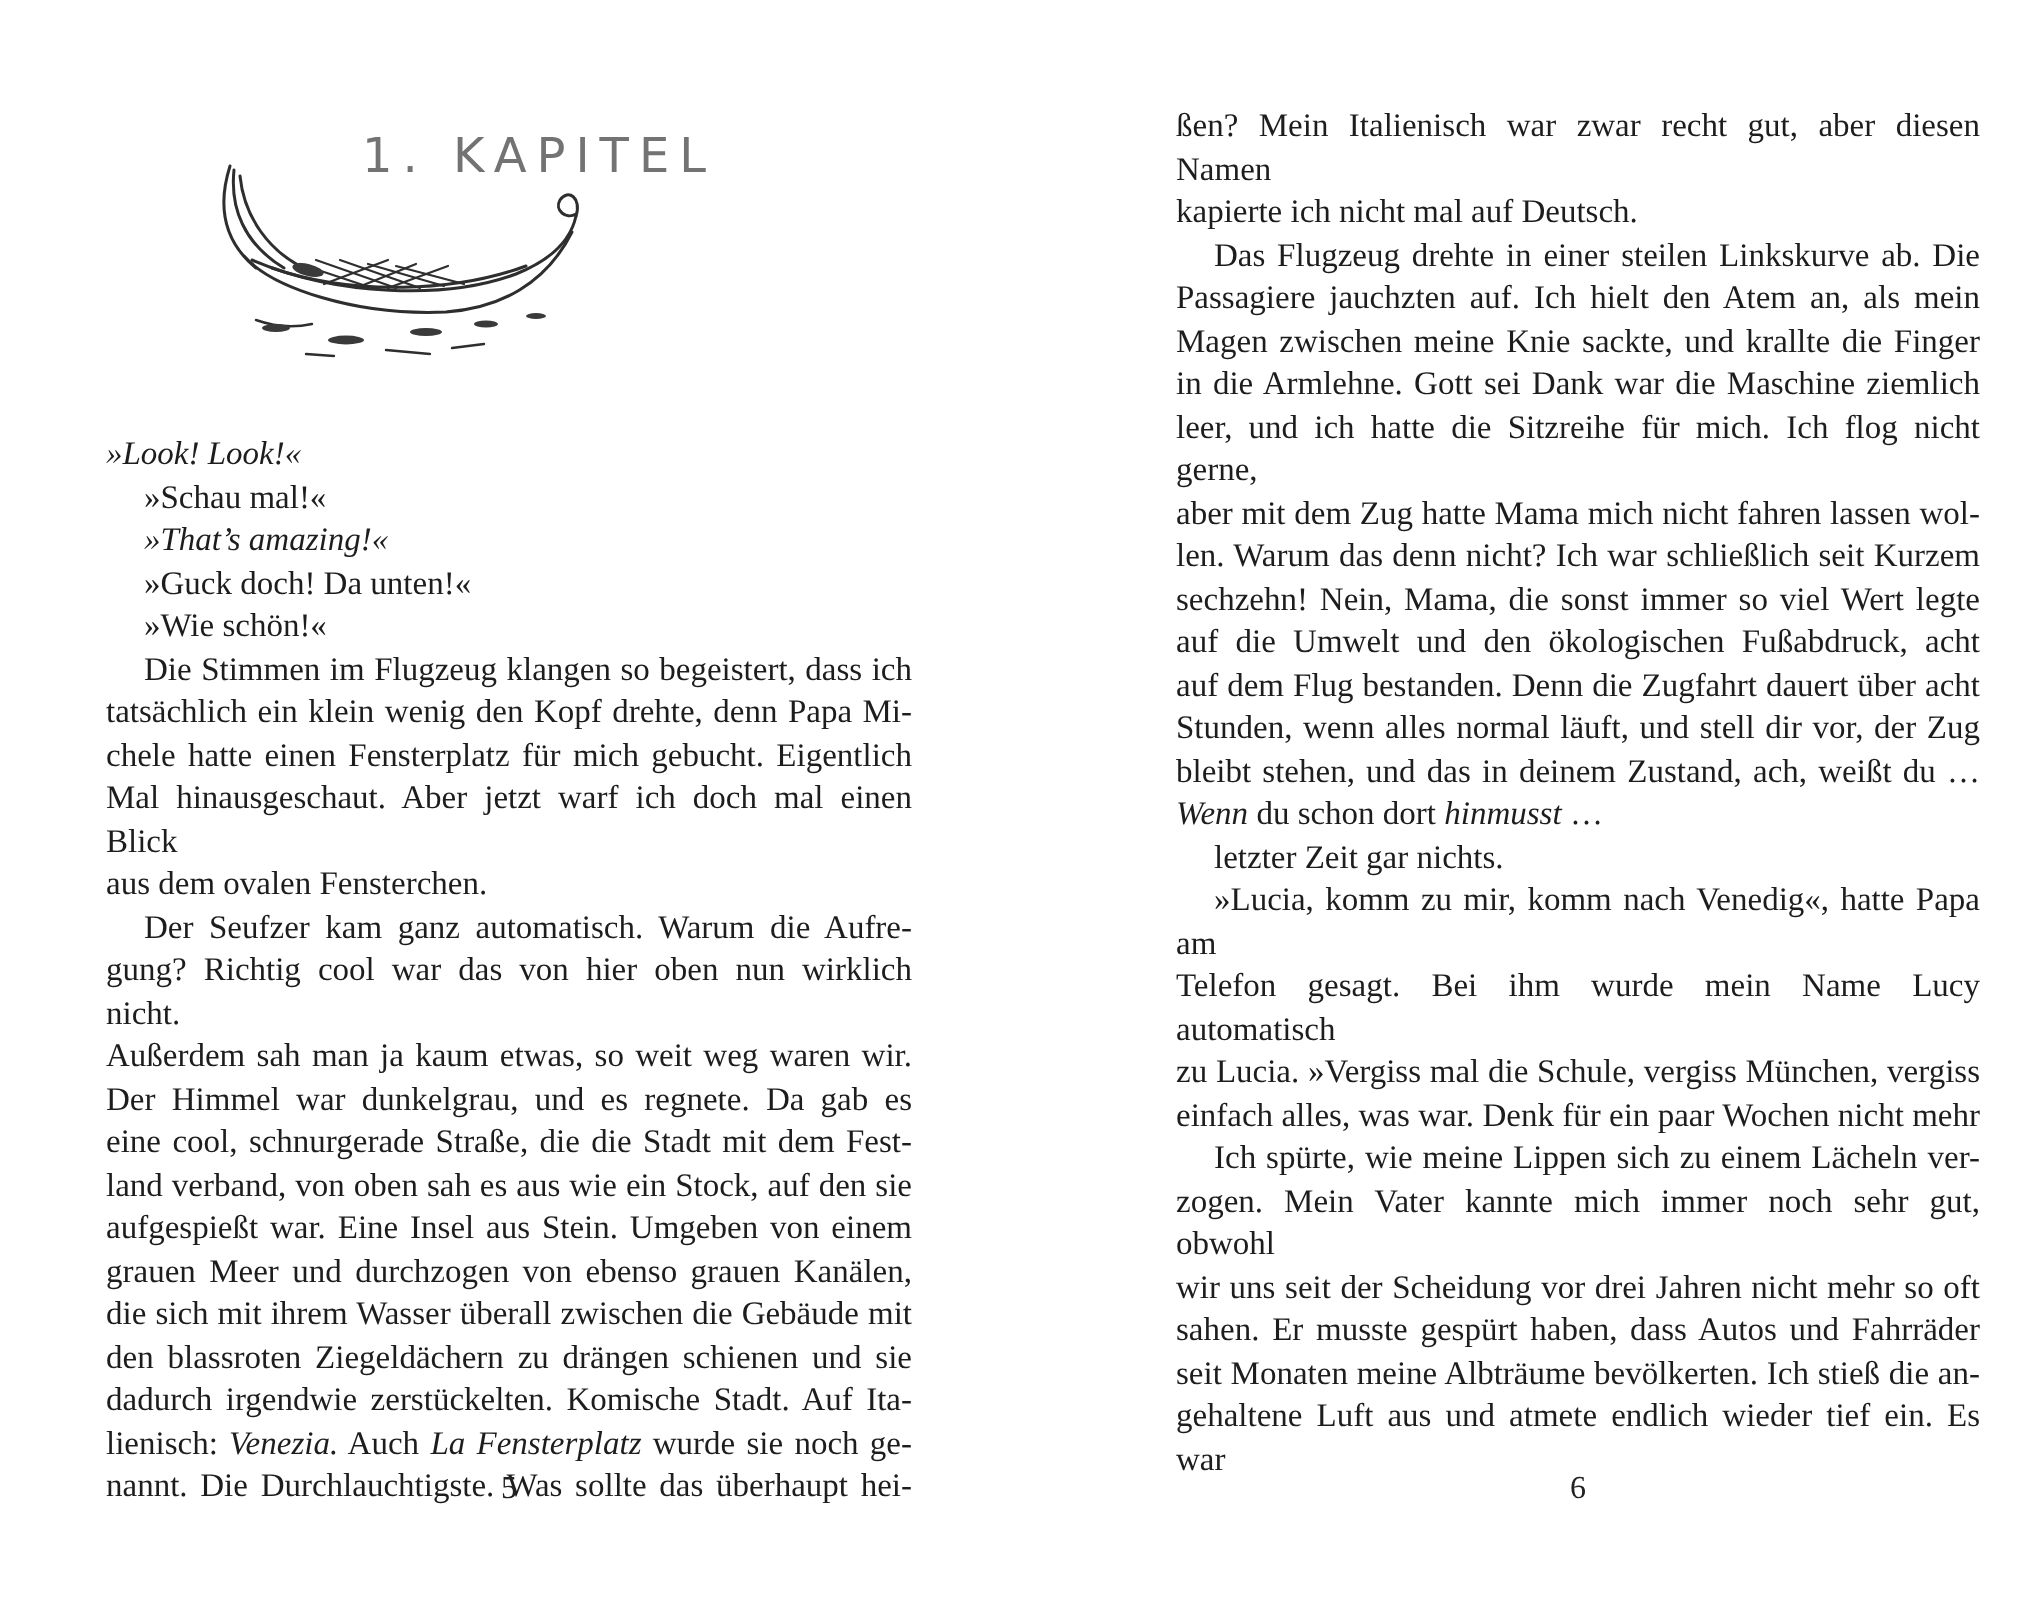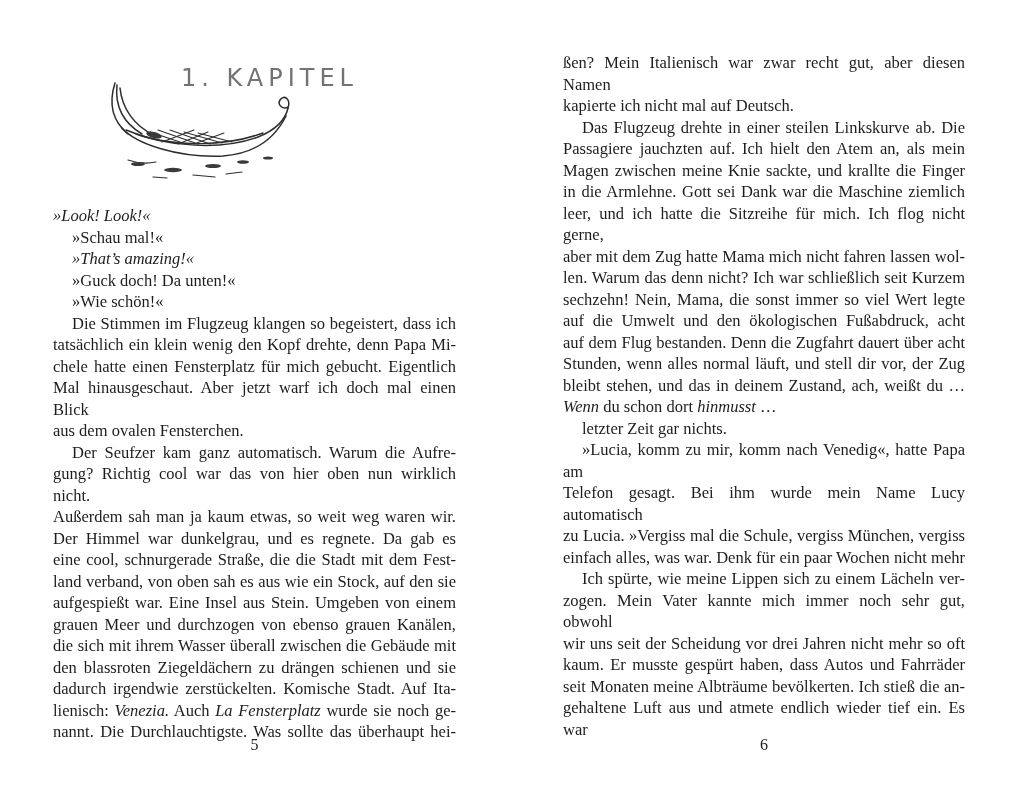--- a/index.html
+++ b/index.html
@@ -3,30 +3,30 @@
 <meta charset="utf-8">
 <style>
   html,body{margin:0;padding:0;}
   body{
     width:1020px;height:812px;position:relative;overflow:hidden;
     background:#ffffff;color:#1d1d1d;
     font-family:"Liberation Serif", serif;
   }
   .page{position:absolute;top:0;height:812px;}
   .page.left{left:53px;width:403px;}
-  .page.right{left:563px;width:402px;}
+  .page.right{left:588px;width:402px;}
   .heading{
     position:absolute;top:64px;left:0;width:100%;text-align:center;
     font-family:"DejaVu Sans", sans-serif;
     font-size:24px;letter-spacing:5px;color:#737373;font-weight:500;
     padding-left:30px;box-sizing:border-box;
   }
   .gondola{position:absolute;left:45px;top:80px;}
   .text{position:absolute;left:0;width:100%;font-size:16.5px;line-height:21.5px;}
-  .page.left  .text{top:205px;}
+  .page.left  .text{top:216px;}
   .page.right .text{top:52px;}
   .line{text-align:justify;text-align-last:justify;}
   .line.end{text-align-last:left;}
   .para.indent .line:first-child{text-indent:19px;}
   .it{font-style:italic;}
   .pagenum{position:absolute;top:736px;left:0;width:100%;text-align:center;font-size:16px;color:#222;}
 </style>
 </head>
 <body>
 
@@ -145,19 +145,19 @@
       <div class="para indent">
         <div class="line"><span>»Lucia, komm zu mir, komm nach Venedig«, hatte Papa am</span></div>
         <div class="line"><span>Telefon gesagt. Bei ihm wurde mein Name Lucy automatisch</span></div>
         <div class="line"><span>zu Lucia. »Vergiss mal die Schule, vergiss München, vergiss</span></div>
         <div class="line"><span>einfach alles, was war. Denk für ein paar Wochen nicht mehr</span></div>
       </div>
       <div class="para indent">
         <div class="line"><span>Ich spürte, wie meine Lippen sich zu einem Lächeln ver-</span></div>
         <div class="line"><span>zogen. Mein Vater kannte mich immer noch sehr gut, obwohl</span></div>
         <div class="line"><span>wir uns seit der Scheidung vor drei Jahren nicht mehr so oft</span></div>
-        <div class="line"><span>kaum. Er musste gespürt haben, dass Autos und Fahrräder</span></div>
+        <div class="line"><span>sahen. Er musste gespürt haben, dass Autos und Fahrräder</span></div>
         <div class="line"><span>seit Monaten meine Albträume bevölkerten. Ich stieß die an-</span></div>
         <div class="line"><span>gehaltene Luft aus und atmete endlich wieder tief ein. Es war</span></div>
       </div>
     </div>
   <div class="pagenum">6</div>
 </div>
 
 </body></html>

